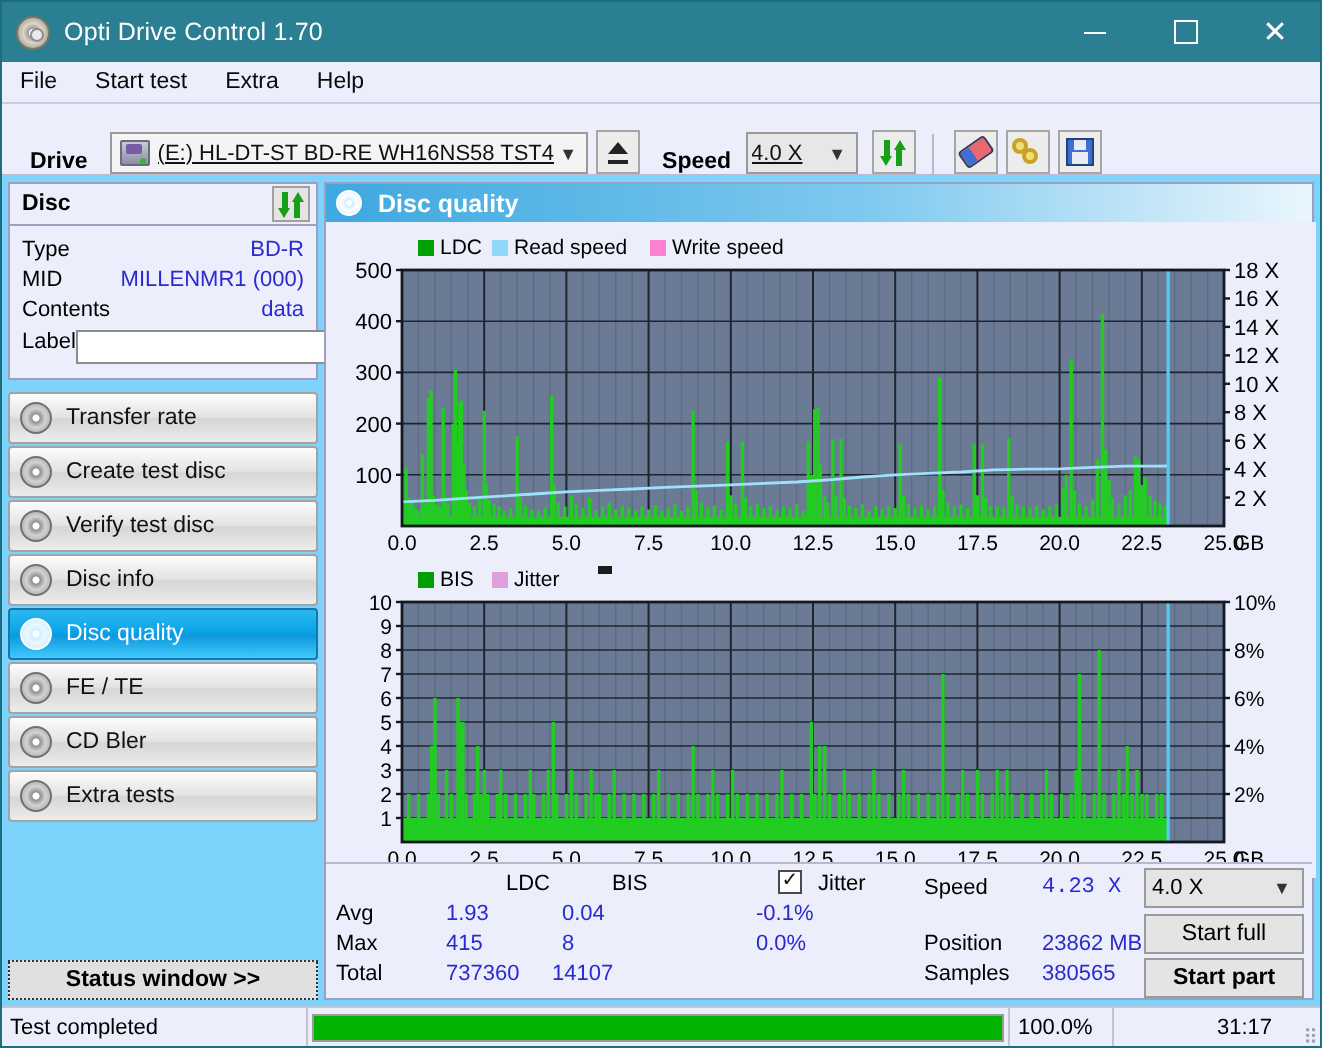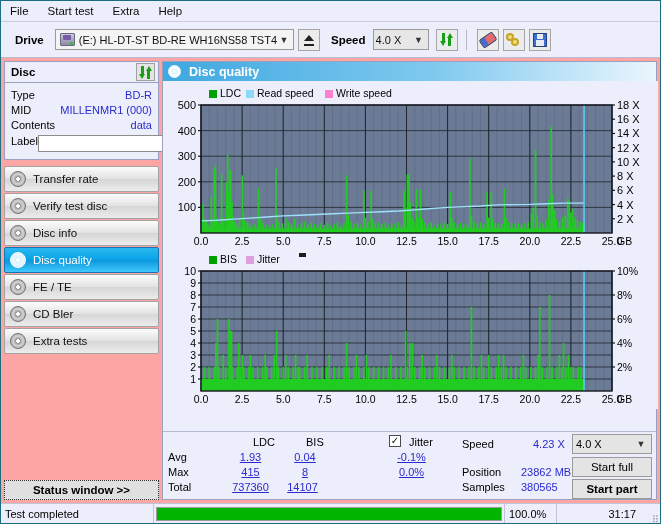--- a/index.html
+++ b/index.html
@@ -58,21 +58,21 @@
     border-bottom: 1px solid #c9cbe0;
     padding-left: 9px;
     font-size: 11.5px; color: #0a0a0a;
   }
   .menu-item { padding: 2px 9px 2px 0; margin-right: 10px; cursor: default; }
 
   
   .toolbar {
     height: 36px; flex: 0 0 36px;
     background: #eceefb;
-    display: flex; align-items: center;
+    display: flex; align-items: flex-end;
     padding: 0 6px;
     border-bottom: 1px solid #b9bcd2;
   }
   .lbl-bold { font-weight: bold; font-size: 11.5px; color: #000; }
   .drive-combo {
     height: 21px; flex: 0 0 195px; margin-left: 11px;
     background: #f4f4f4; border: 1px solid #9a9a9a;
     display: flex; align-items: center; padding: 0 2px;
     font-size: 11px;
   }
@@ -82,21 +82,21 @@
     border: 1px solid #6a6a80; border-radius: 1px; position: relative;
   }
   .drive-icon:before{
     content:""; position:absolute; left:2px; top:1px; width:8px;height:5px;
     background:#7a5ba8; border-radius:1px;
   }
   .drive-icon:after{
     content:""; position:absolute; right:1px; bottom:0px; width:3px;height:3px;
     background:#2cbf2c; border-radius:50%;
   }
-  .combo-text { flex: 1; white-space: nowrap; overflow: hidden; color: #111; }
+  .combo-text { flex: 1; white-space: nowrap; overflow: hidden; color: #111; text-decoration: underline; }
   .chev { width: 14px; text-align: center; color: #333; font-size: 9px; }
   .tb-btn {
     width: 22px; height: 22px; margin-left: 4px;
     background: #ececec; border: 1px solid #a6a6a6;
     display: flex; align-items: center; justify-content: center;
     position: relative;
   }
   .eject-tri {
     width: 0; height: 0; border-left: 5px solid transparent; border-right: 5px solid transparent;
     border-bottom: 6px solid #222; position: relative; top: -2px;
@@ -129,21 +129,21 @@
   }
   .key-ico i.k1 { left: 0; top: 0; }
   .key-ico i.k2 { left: 5px; top: 5px; }
   .floppy {
     width: 14px; height: 14px; background: #3f6fd4; border: 1px solid #23407f; position: relative;
   }
   .floppy:before { content:""; position:absolute; left:3px; top:0; right:3px; height:5px; background:#e8eaf4; }
   .floppy:after { content:""; position:absolute; left:2px; bottom:0; right:2px; height:6px; background:#e8eaf4; }
 
   
-  .body-row { flex: 1; display: flex; min-height: 0; background: #fca5a5; padding: 3px; gap: 3px; }
+  .body-row { flex: 1; display: flex; min-height: 0; background: #7dd3fc; padding: 3px; gap: 3px; }
   .sidebar { width: 155px; flex: 0 0 155px; display: flex; flex-direction: column; }
 
   .disc-panel { border: 1px solid #9aa0bd; background: #eceefb; }
   .disc-hdr {
     height: 21px; display: flex; align-items: center; padding: 0 3px;
     border-bottom: 1px solid #9aa0bd; background: #eceefb;
   }
   .disc-hdr .t { font-weight: bold; font-size: 11.5px; flex: 1; padding-left: 3px; }
   .disc-hdr .btn { width: 19px; height: 18px; background: #e4e4e4; border: 1px solid #a0a0a0; display:flex;align-items:center;justify-content:center;}
   .disc-rows { padding: 4px 6px 5px 6px; }
@@ -213,21 +213,21 @@
 
   
   .stats {
     flex: 0 0 68px; position: relative; border-top: 1px solid #b6bad0;
     background: #eceefb; font-size: 11px;
   }
   .stats .cell { position: absolute; white-space: nowrap; }
   .k-txt { color: #000; }
   .v-txt { color: #2a2ad0; }
   .hdr-txt { color: #000; font-weight: normal; }
-  .num { text-align: center; text-decoration: underline; }
+  .num { text-align: left; }
   .chk {
     width: 12px; height: 12px; border: 1px solid #4a4a4a; background: #fff;
     display: inline-flex; align-items: center; justify-content: center;
     font-size: 10px; color: #111; line-height: 1;
   }
   .mini-combo {
     position: absolute; width: 80px; height: 20px; background: #e5e5e5;
     border: 1px solid #9a9a9a; display: flex; align-items: center; padding: 0 3px; font-size: 11px;
   }
   .act-btn {
@@ -250,20 +250,29 @@
   .grip { width: 12px; position: relative; }
   .grip:after {
     content: "⠿"; position: absolute; right: 1px; bottom: -2px; color: #9b9bb0; font-size: 10px;
   }
 </style>
 </head>
 <body>
 
 <div class="window">
 
+  <div class="titlebar">
+    <div class="title-icon"></div>
+    <div class="title-text">Opti Drive Control 1.70</div>
+    <div class="win-buttons">
+      <div class="win-btn min"></div>
+      <div class="win-btn max"></div>
+      <div class="win-btn close">✕</div>
+    </div>
+  </div>
 
   <div class="menubar">
     <div class="menu-item">File</div>
     <div class="menu-item">Start test</div>
     <div class="menu-item">Extra</div>
     <div class="menu-item">Help</div>
   </div>
 
   <div class="toolbar">
     <span class="lbl-bold" style="margin-left:8px">Drive</span>
@@ -340,20 +349,24 @@
               <span class="cd-glyph"></span>
             </span>
           </div>
         </div>
       </div>
 
       <div class="navlist">
         <div class="nav-btn">
           <span class="nav-ico"></span>
           <span>Transfer rate</span>
+        </div>
+        <div class="nav-btn">
+          <span class="nav-ico"></span>
+          <span>Create test disc</span>
         </div>
         <div class="nav-btn">
           <span class="nav-ico"></span>
           <span>Verify test disc</span>
         </div>
         <div class="nav-btn">
           <span class="nav-ico"></span>
           <span>Disc info</span>
         </div>
         <div class="nav-btn active">
@@ -966,21 +979,21 @@
         <div class="cell k-txt" style="left:5px;  top:34px;">Max</div>
         <div class="cell v-txt num" style="left:60px; top:34px;width:55px;">415</div>
         <div class="cell v-txt num" style="left:118px;top:34px;width:48px;">8</div>
         <div class="cell v-txt num" style="left:215px;top:34px;width:67px;">0.0%</div>
 
         <div class="cell k-txt" style="left:5px;  top:49px;">Total</div>
         <div class="cell v-txt num" style="left:60px; top:49px;width:55px;">737360</div>
         <div class="cell v-txt num" style="left:113px;top:49px;width:53px;">14107</div>
 
         <div class="cell k-txt" style="left:299px;top:6px;">Speed</div>
-        <div class="cell v-txt" style="left:370px;top:6px;">4.23 X</div>
+        <div class="cell v-txt" style="left:358px;top:6px;font-family:Liberation Mono, monospace;">4.23 X</div>
         <div class="cell k-txt" style="left:299px;top:34px;">Position</div>
         <div class="cell v-txt" style="left:358px;top:34px;">23862 MB</div>
         <div class="cell k-txt" style="left:299px;top:49px;">Samples</div>
         <div class="cell v-txt" style="left:358px;top:49px;">380565</div>
 
         <div class="mini-combo" style="left:409px;top:2px;">
           <span style="flex:1">4.0 X</span>
           <span class="chev">▼</span>
         </div>
         <div class="act-btn" style="left:409px;top:25px;">Start full</div>

